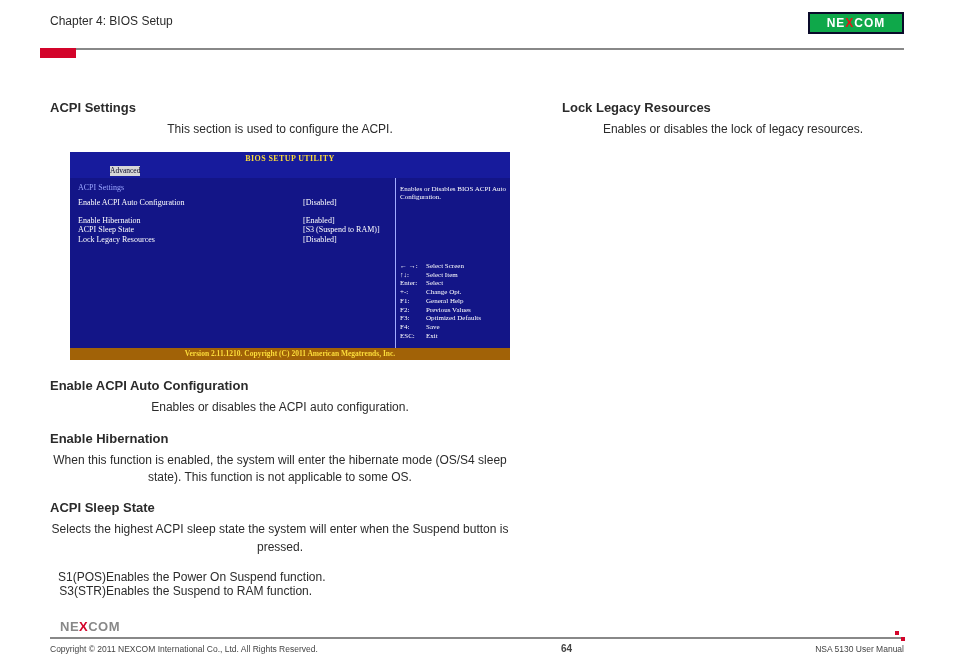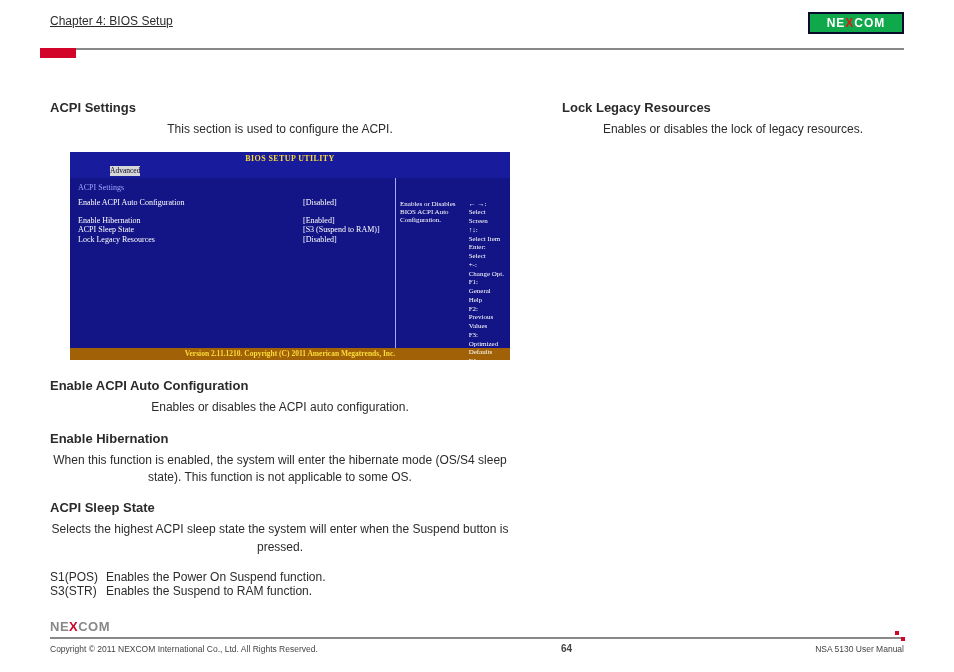--- a/index.html
+++ b/index.html
@@ -9,21 +9,20 @@
     height: 672px;
     background: #fff;
     position: relative;
     font-size: 12px;
     color: #2b2b2b;
   }
   .header {
     position: relative;
     height: 44px;
     padding: 14px 50px 0 50px;
-    text-decoration: underline;
   }
   .chapter-title { font-size: 12px; }
   .logo-main {
     position: absolute;
     right: 50px;
     top: 12px;
     width: 96px;
     height: 22px;
     background: #0fa84a;
     border: 2px solid #0a0a2a;
@@ -109,38 +108,38 @@
     color: #9aa5ff;
     margin-bottom: 6px;
   }
   .bios-row { display: flex; color: #fff; }
   .bios-row .label { flex: 1; }
   .bios-row .val { flex: 0 0 120px; padding-left: 36px; }
   .bios-right {
     flex: 0 0 115px;
     border-left: 1px solid #a1abff;
     color: #fff;
-    padding: 22px 4px;
+    padding: 7px 4px;
     font-size: 7px;
     display: flex;
-    flex-direction: row;
+    flex-direction: column;
   }
   .bios-help-keys { margin-top: auto; line-height: 1.25; }
   .bios-help-keys .key { display: inline-block; width: 26px; }
   .bios-footer {
     background: #a16207;
     color: #fcdc3a;
     text-align: center;
     font-size: 7.5px;
     padding: 2px 0;
     font-weight: bold;
   }
 
   .mode-table { margin-top: 8px; }
-  .mode-row { display: flex; }
+  .mode-row { display: flex; text-align: right; }
   .mode-row .k { width: 56px; }
 
   
   .page-footer {
     position: absolute;
     left: 50px;
     right: 50px;
     bottom: 18px;
   }
   .rule-bottom { height: 2px; background: #888; position: relative; }
@@ -150,21 +149,21 @@
     right: -1px;
     top: -6px;
     width: 10px;
     height: 10px;
     background:
       linear-gradient(#d3042a,#d3042a) 0 0/4px 4px no-repeat,
       linear-gradient(#d3042a,#d3042a) 6px 6px/4px 4px no-repeat;
   }
   .footer-logo {
     position: absolute;
-    left: 0;
+    left: 10px;
     top: -18px;
     font-size: 13px;
     font-weight: bold;
     color: #888;
     letter-spacing: 0.5px;
     text-align: center;
   }
   .footer-logo .x { color: #d3042a; }
   .footer-row {
     display: flex;

